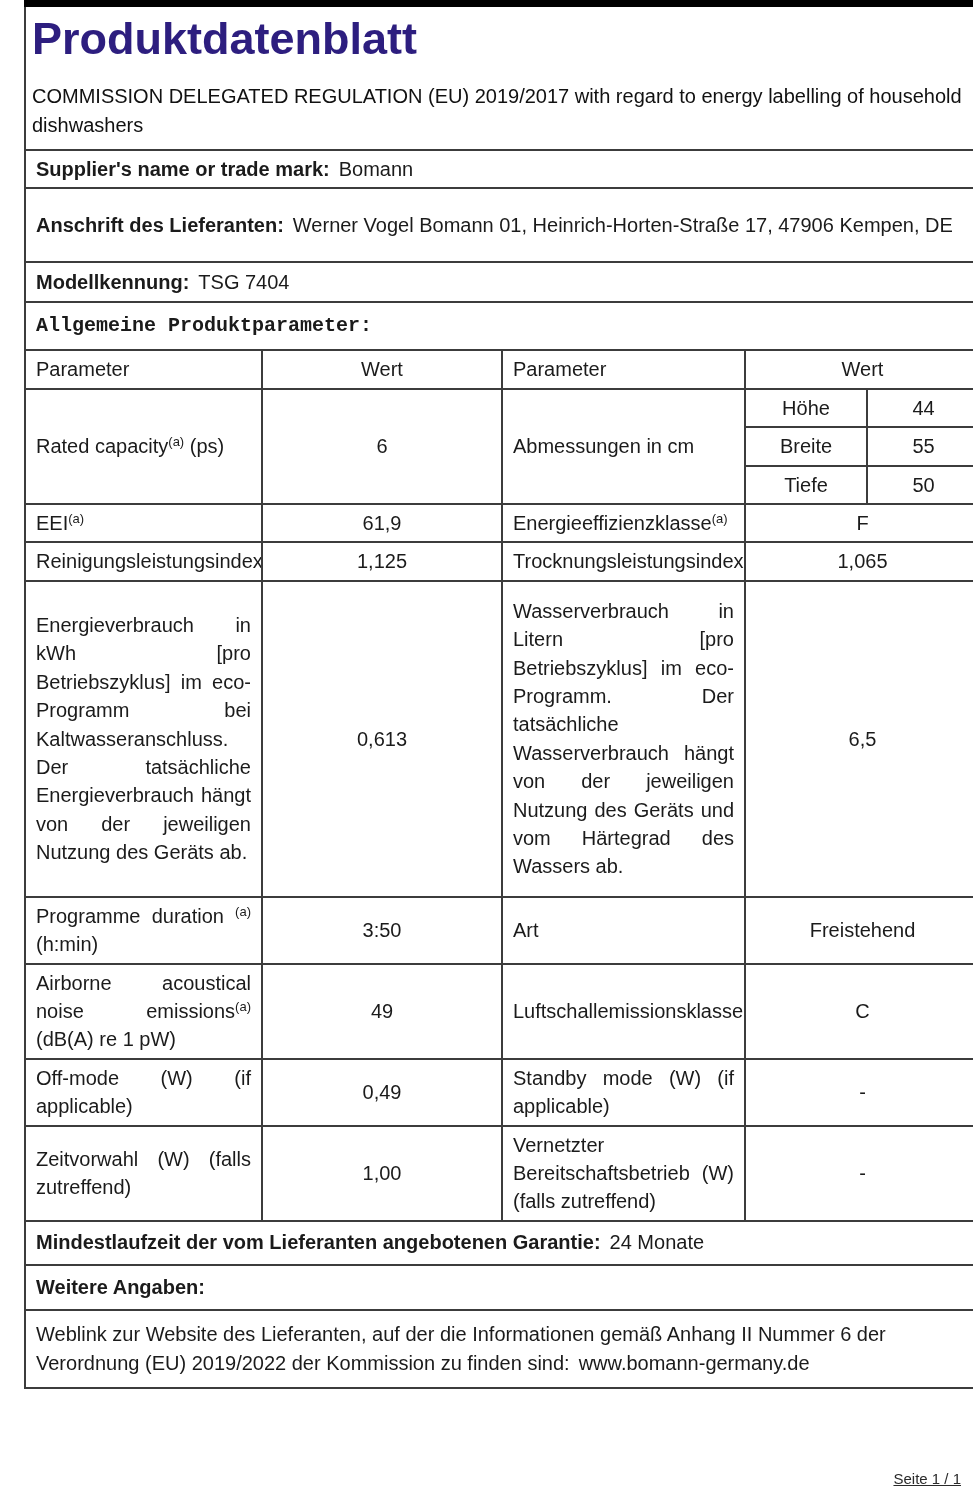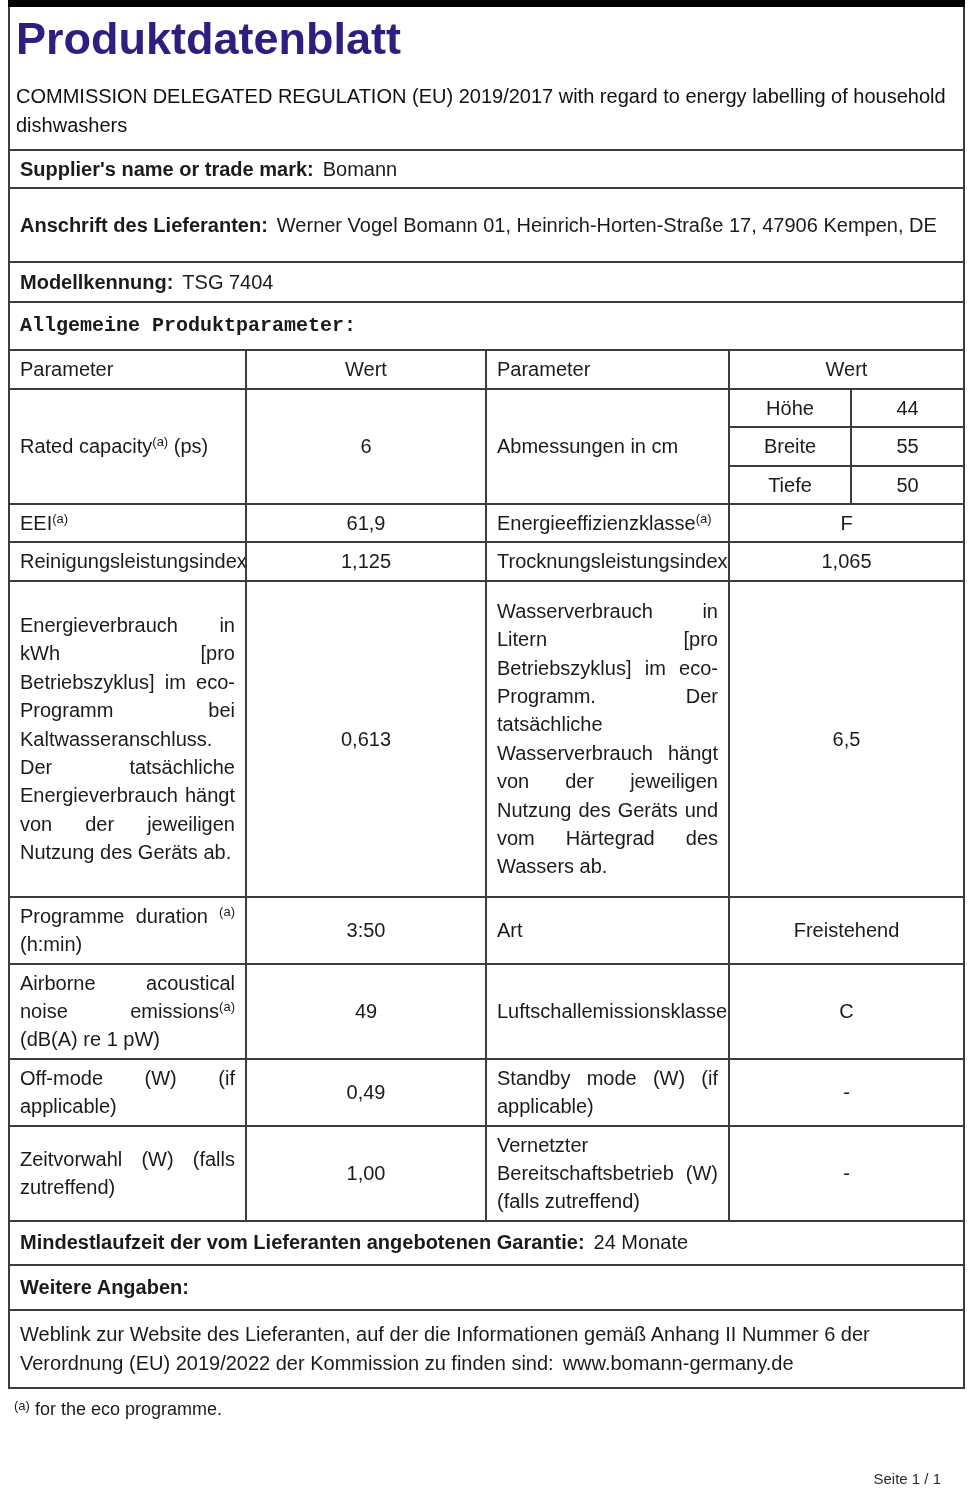--- a/index.html
+++ b/index.html
@@ -5,21 +5,21 @@
   * { box-sizing: border-box; }
   html, body {
     margin: 0; padding: 0;
     width: 973px; height: 1500px;
     background: #ffffff;
     font-family: "Liberation Sans", sans-serif;
     color: #1b1b1b;
     position: relative;
     overflow: hidden;
   }
-  .sheet { padding-top: 0; }
+  .sheet { padding-top: 0; padding-left: 16px; }
   table.doc {
     border-collapse: collapse;
     table-layout: fixed;
     width: 955px;
     margin-left: 8px;
     border: 2px solid #3c3c3c;
     border-top: 7px solid #000000;
   }
   td {
     border: 2px solid #3c3c3c;
@@ -41,22 +41,22 @@
   b, .b { font-weight: bold; }
   .val { margin-left: 9px; font-weight: normal; }
   .center { text-align: center; }
   .just { text-align: justify; }
   .clip { white-space: nowrap; }
   .sup { font-size: 13px; vertical-align: 7px; line-height: 0; }
   .footnote { margin: 10px 0 0 14px; font-size: 18px; color: #1b1b1b; }
   .footnote .sup { font-size: 13px; vertical-align: 5px; }
   .page-footer {
     position: absolute;
-    right: 32px; top: 1470px;
-    font-size: 15px; color: #2a2a2a;
+    right: 12px; top: 1470px;
+    font-size: 15px; color: #2a2a2a; text-decoration: underline;
   }
   
   tr.r-title  { height: 100px; }
   tr.r-sup    { height: 36px; }
   tr.r-addr   { height: 74px; }
   tr.r-model  { height: 40px; margin-top: 36px; }
   tr.r-sect   { height: 48px; font-family: Liberation Mono, monospace; }
   tr.r-ghead  { height: 34px; }
   tr.r-dim    { height: 33px; }
   tr.r-eei    { height: 36px; }
@@ -186,16 +186,15 @@
     <tr class="r-more">
       <td colspan="5"><b>Weitere Angaben:</b></td>
     </tr>
 
     <tr class="r-web">
       <td colspan="5"><span>Weblink zur Website des Lieferanten, auf der die Informationen gemäß Anhang II Nummer 6 der Verordnung (EU) 2019/2022 der Kommission zu finden sind:</span><span class="val">www.bomann-germany.de</span></td>
     </tr>
   </tbody>
     </table>
 
-  <div class="footnote"><sup class="sup">(a)</sup> <span>for the eco programme.</span></div>
 </div>
 
 <div class="page-footer">Seite 1 / 1</div>
 
 </body></html>

